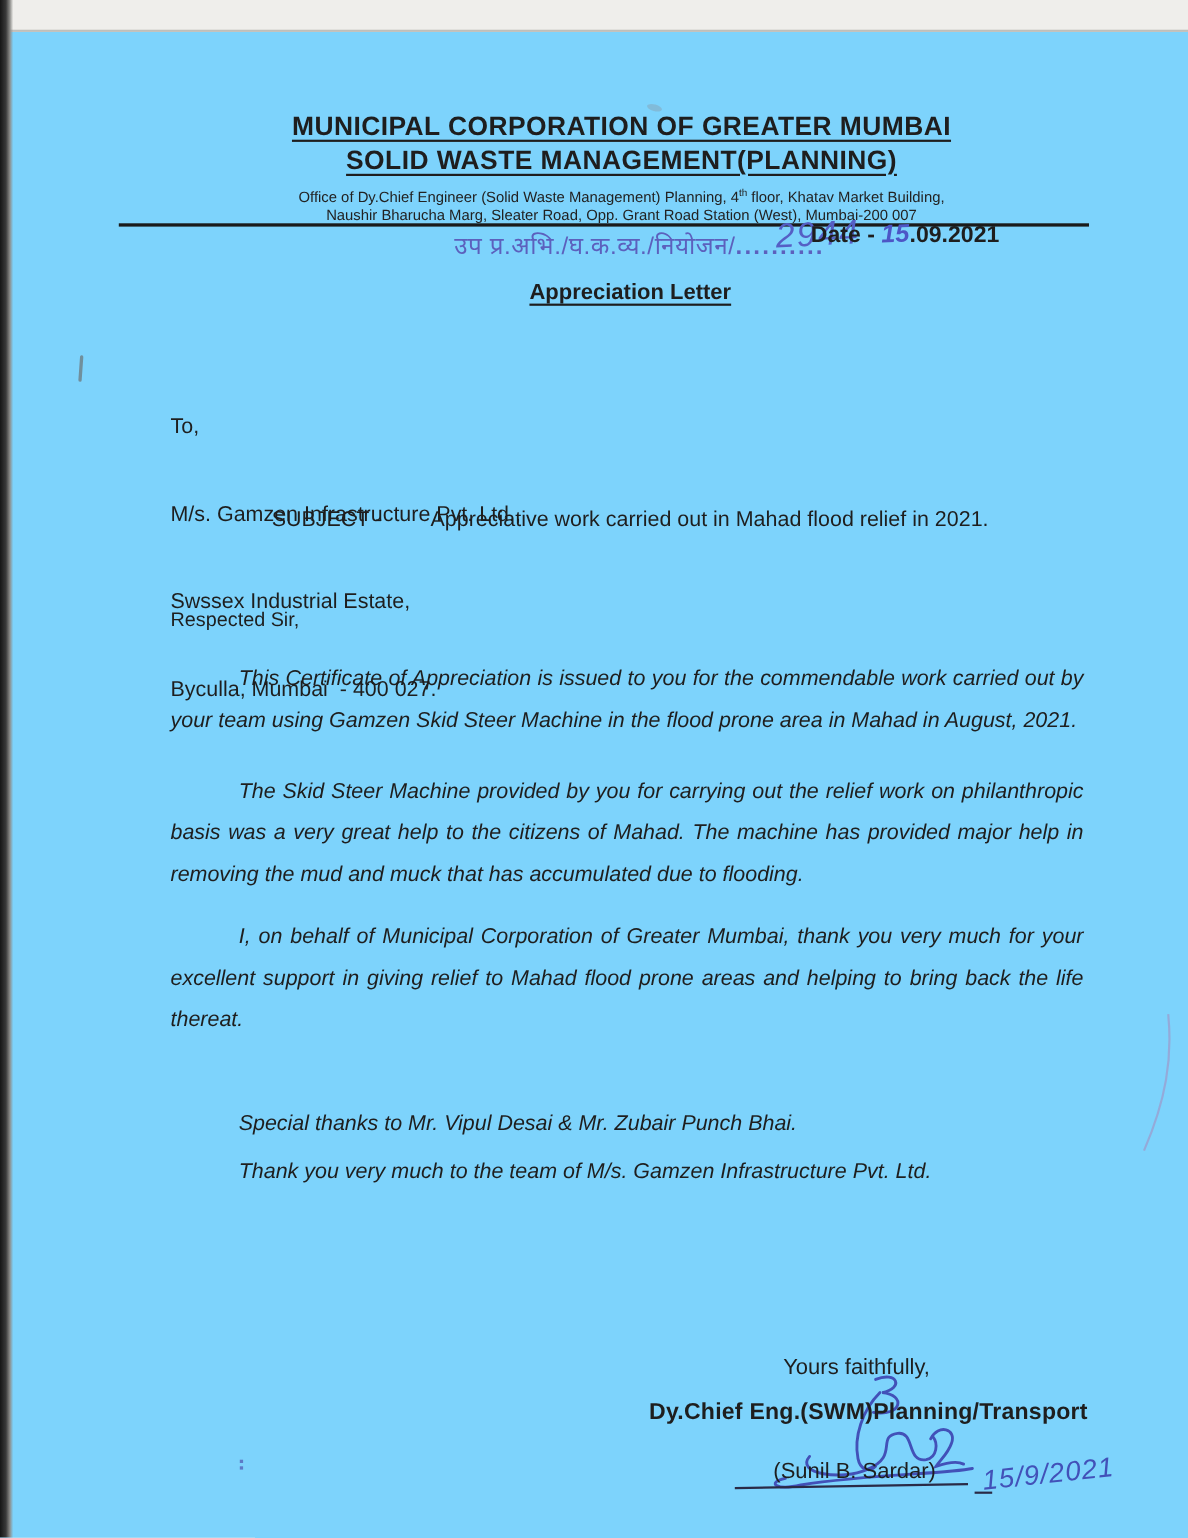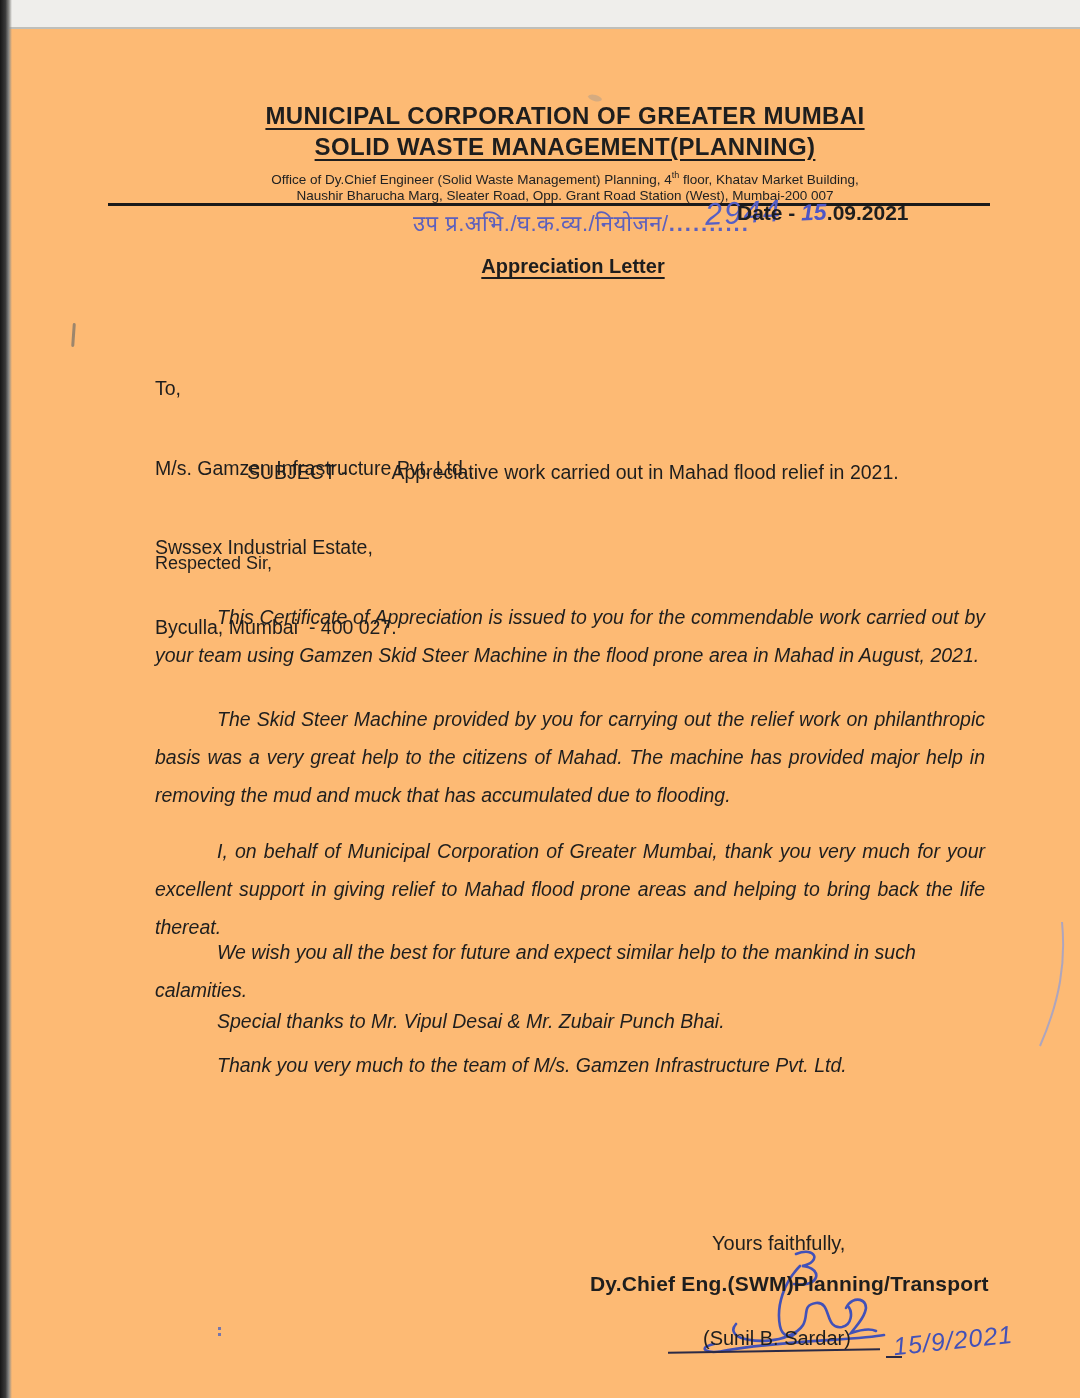--- a/index.html
+++ b/index.html
@@ -1,17 +1,17 @@
 <!DOCTYPE html>
 <html><head>
 <meta charset="utf-8">
 <style>
   html,body{margin:0;padding:0;}
   body{width:1080px;height:1398px;background:#e9e9e6;font-family:"Liberation Sans",sans-serif;}
-  .paper{position:relative;width:1080px;height:1398px;background:#fdba74;color:#1e1e1e;overflow:hidden;}
+  .paper{position:relative;width:1080px;height:1398px;background:#7dd3fc;color:#1e1e1e;overflow:hidden;}
 
   
   .edge-left{position:absolute;left:0;top:0;width:12px;height:100%;
     background:linear-gradient(to right,#161616 0%,#3a3a3a 45%,#8d8d8a 75%,rgba(245,244,241,0) 100%);}
   .edge-top{position:absolute;left:0;top:0;width:100%;height:27px;background:#efeeeb;
     border-bottom:2px solid #bfbfba;}
 
   
   .header{position:absolute;top:100px;left:50px;width:1030px;text-align:center;}
   .title1,.title2{font-size:24px;font-weight:bold;letter-spacing:.4px;
@@ -109,21 +109,20 @@
 
   <div class="subject">
     <span class="subject-label">SUBJECT -</span><span>Appreciative work carried out in Mahad flood relief in 2021.</span>
   </div>
 
   <div class="salutation">Respected Sir,</div>
 
   <p class="body-copy indent just p1">This Certificate of Appreciation is issued to you for the commendable work carried out by your team using Gamzen Skid Steer Machine in the flood prone area in Mahad in August, 2021.</p>
   <p class="body-copy indent just p2">The Skid Steer Machine provided by you for carrying out the relief work on philanthropic basis was a very great help to the citizens of Mahad. The machine has provided major help in removing the mud and muck that has accumulated due to flooding.</p>
   <p class="body-copy indent just p3">I, on behalf of Municipal Corporation of Greater Mumbai, thank you very much for your excellent support in giving relief to Mahad flood prone areas and helping to bring back the life thereat.</p>
-  <p class="body-copy indent p4">We wish you all the best for future and expect similar help to the mankind in such calamities.</p>
   <p class="body-copy indent p5">Special thanks to Mr. Vipul Desai  &amp;  Mr. Zubair Punch Bhai.</p>
   <p class="body-copy indent p6">Thank you very much to the team of M/s. Gamzen Infrastructure Pvt. Ltd.</p>
 
   <div class="closing">Yours faithfully,</div>
 
   <svg class="sig-svg" width="230" height="110" viewBox="0 0 230 110">
     <g fill="none" stroke="#4251b8" stroke-width="2.6" stroke-linecap="round">
       <path d="M118,8 C138,0 144,16 124,20 C146,22 142,42 116,38"></path>
       <path d="M122,20 C106,36 98,60 102,80 C104,90 112,93 118,87"></path>
       <path d="M58,78 C44,94 88,100 110,90 C140,78 118,60 138,57 C154,55 146,84 164,81 C174,79 175,66 170,60"></path>

